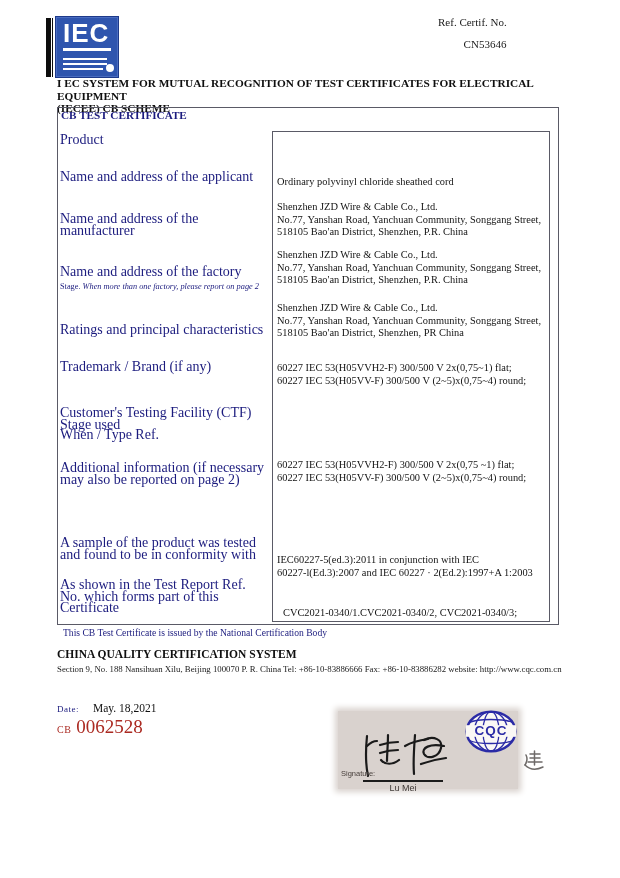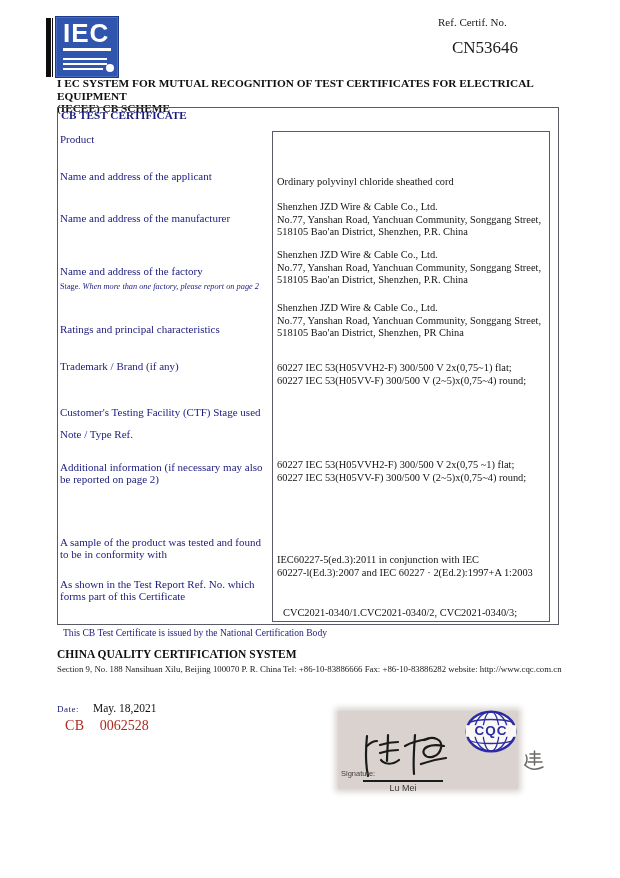--- a/index.html
+++ b/index.html
@@ -11,50 +11,50 @@
   .iec-bar2{position:absolute;left:52px;top:18px;width:1px;height:59px;background:#0d0d0d;}
   .iec-box{position:absolute;left:55px;top:16px;width:62px;height:60px;
            background:#2f55ae;border:1px solid #1e3a8a;box-shadow:inset 0 0 0 1px #4a6cc0;}
   .iec-text{position:absolute;left:7px;top:1px;color:#ffffff;
             font-family:"Liberation Sans", sans-serif;font-weight:bold;font-size:26px;
             letter-spacing:1px;border-bottom:3px solid #ffffff;padding:0 2px 0 0;line-height:30px;}
   .iec-line{position:absolute;left:7px;height:2px;width:44px;background:#ffffff;}
   .iec-dot{position:absolute;left:50px;top:47px;width:8px;height:8px;border-radius:50%;background:#ffffff;}
 
   .ref-label{position:absolute;left:438px;top:16px;font-size:11px;color:#1a1a1a;}
-  .ref-number{position:absolute;left:440px;top:38px;width:90px;text-align:center;font-size:17px;color:#1a1a1a;}
+  .ref-number{position:absolute;left:440px;top:38px;width:90px;text-align:center;font-size:11px;color:#1a1a1a;}
 
   .scheme{position:absolute;left:57px;top:77px;width:510px;font-weight:bold;
           font-size:11.3px;line-height:12.5px;color:#0f0f0f;}
   .scheme span{display:block;}
 
   
   .outer-box{position:absolute;left:57px;top:107px;width:500px;height:516px;border:1px solid #5a5a66;}
   .inner-box{position:absolute;left:272px;top:131px;width:276px;height:489px;border:1px solid #5a5a66;}
 
   .cert-title{position:absolute;left:61px;top:109px;color:#1b1b7e;font-weight:bold;font-size:11.2px;}
 
-  .lbl{position:absolute;left:60px;width:208px;color:#1b1b7e;font-size:11px;line-height:11.5px;}
+  .lbl{position:absolute;left:60px;width:208px;color:#1b1b7e;font-size:14px;line-height:11.5px;}
   .note{position:absolute;left:60px;width:210px;color:#1b1b7e;font-size:8.3px;}
   .note .it{font-style:italic;}
   .val{position:absolute;left:277px;width:266px;color:#141414;font-size:10.4px;
        line-height:12.6px;white-space:pre-line;margin-top:43px;}
 
   .issued-note{position:absolute;left:63px;top:627px;color:#1b1b7e;font-size:9.6px;}
 
   .centre-name{position:absolute;left:57px;top:648px;font-weight:bold;font-size:11.5px;color:#0f0f0f;}
   .centre-address{position:absolute;left:57px;top:664px;font-size:8.8px;color:#1a1a1a;}
 
   .date-row{position:absolute;left:57px;top:698px;}
   .date-label{color:#1b1b7e;font-size:9px;letter-spacing:0.5px;}
   .date-value{color:#111;font-size:11.5px;margin-left:10px;}
 
   .cb-row{position:absolute;left:57px;top:716px;color:#ab2a22;}
-  .cb-prefix{font-size:14px;letter-spacing:0.5px;margin-left:8px;}
-  .cb-number{font-size:14px;margin-left:15px;}
+  .cb-prefix{font-size:10px;letter-spacing:0.5px;}
+  .cb-number{font-size:19px;margin-left:5px;}
 
   
   .photo-strip{position:absolute;left:338px;top:711px;width:180px;height:78px;
                background:#d9d2ce;box-shadow:0 0 6px 3px #d9d2ce;}
   .sig-script{position:absolute;left:358px;top:728px;}
   .sig-label{position:absolute;left:341px;top:769px;font-family:"Liberation Sans", sans-serif;
              font-size:7.5px;color:#49413d;}
   .sig-line{position:absolute;left:363px;top:780px;width:80px;height:2px;background:#1c1c1c;}
   .sig-name{position:absolute;left:363px;top:783px;width:80px;text-align:center;
             font-family:"Liberation Sans", sans-serif;font-size:9px;color:#3e3835;}
@@ -93,21 +93,21 @@
   <div class="lbl" style="top:171px">Name and address of the applicant</div>
   <div class="lbl" style="top:213px">Name and address of the manufacturer</div>
   <div class="lbl" style="top:266px">Name and address of the factory</div>
   <div class="note" style="top:282px">
     <span>Stage.</span>
     <span class="it">When more than one factory, please report on page 2</span>
   </div>
   <div class="lbl" style="top:324px">Ratings and principal characteristics</div>
   <div class="lbl" style="top:361px">Trademark / Brand (if any)</div>
   <div class="lbl" style="top:407px">Customer's Testing Facility (CTF) Stage used</div>
-  <div class="lbl" style="top:429px">Note / Type Ref.</div>
+  <div class="lbl" style="top:429px">When / Type Ref.</div>
   <div class="lbl" style="top:462px">Additional information (if necessary may also be reported on page 2)</div>
   <div class="lbl" style="top:537px">A sample of the product was tested and found to be in conformity with</div>
   <div class="lbl" style="top:579px">As shown in the Test Report Ref. No. which forms part of this Certificate</div>
 
   <div class="val" style="top:133px">Ordinary polyvinyl chloride sheathed cord</div>
   <div class="val" style="top:158px">Shenzhen JZD Wire &amp; Cable Co., Ltd.
 No.77, Yanshan Road, Yanchuan Community, Songgang Street,
 518105 Bao'an District, Shenzhen, P.R. China</div>
   <div class="val" style="top:206px">Shenzhen JZD Wire &amp; Cable Co., Ltd.
 No.77, Yanshan Road, Yanchuan Community, Songgang Street,

